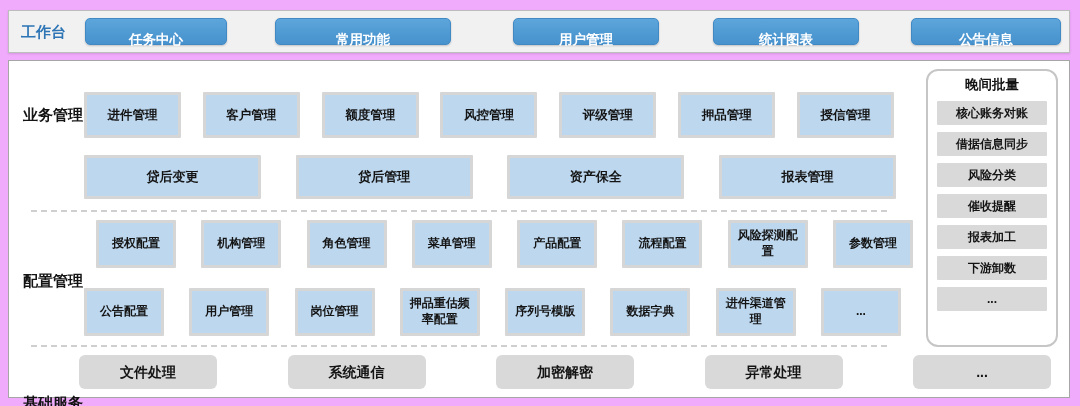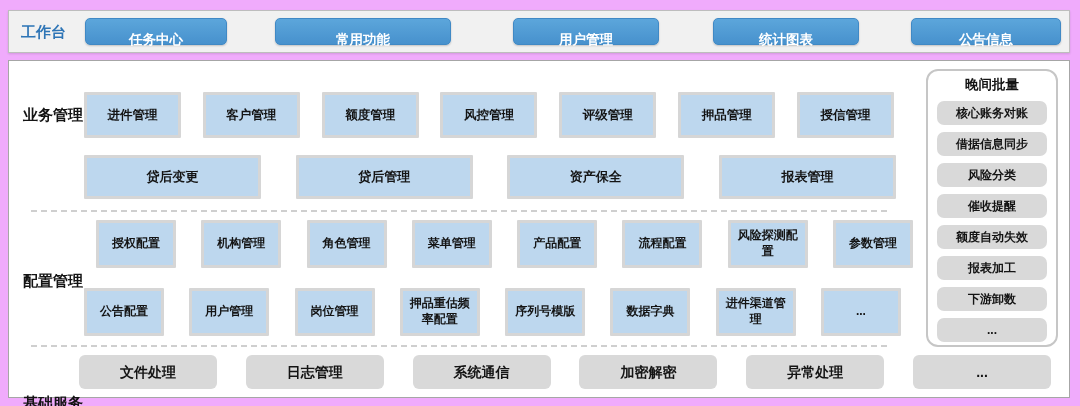--- a/index.html
+++ b/index.html
@@ -48,21 +48,21 @@
 
   .dash{position:absolute;left:22px;width:856px;height:0;border-top:2px dashed #CFCFCF;}
   .dash1{top:149px;}
   .dash2{top:284px;}
 
   
   .sidebar{position:absolute;left:917px;top:8px;width:132px;height:278px;
            background:#fff;border:2px solid #C6C6C6;border-radius:12px;
            box-sizing:border-box;padding:2px 9px 0 9px;}
   .sidebar-title{text-align:center;font-size:13.5px;font-weight:bold;color:#141414;margin-top:3px;}
-  .sbox{height:24px;margin-top:7px;background:#D9D9D9;border-radius:7px;
+  .sbox{height:24px;margin-top:7px;background:#D9D9D9;border-radius:1px;
         display:flex;align-items:center;justify-content:center;
         font-size:12px;font-weight:bold;color:#141414;cursor:pointer;}
 </style>
 </head>
 <body>
 
 <div class="page">
 
   <div class="topbar">
     <span class="topbar-label">工作台</span>
@@ -116,35 +116,33 @@
         <div class="box blue">数据字典</div>
         <div class="box blue">进件渠道管理</div>
         <div class="box blue">...</div>
       </div>
 
     <div class="dash dash2"></div>
 
     <span class="sec-label lbl-basic">基础服务</span>
     <div class="row row-basic">
         <div class="box grey">文件处理</div>
-        <div class="box grey">日志管理</div>
         <div class="box grey">系统通信</div>
         <div class="box grey">加密解密</div>
         <div class="box grey">异常处理</div>
         <div class="box grey">...</div>
       </div>
 
     <div class="sidebar">
       <div class="sidebar-title">晚间批量</div>
       <div>
           <div class="sbox">核心账务对账</div>
           <div class="sbox">借据信息同步</div>
           <div class="sbox">风险分类</div>
           <div class="sbox">催收提醒</div>
-          <div class="sbox">额度自动失效</div>
           <div class="sbox">报表加工</div>
           <div class="sbox">下游卸数</div>
           <div class="sbox">...</div>
         </div>
     </div>
 
   </div>
 </div>
 
 </body></html>

